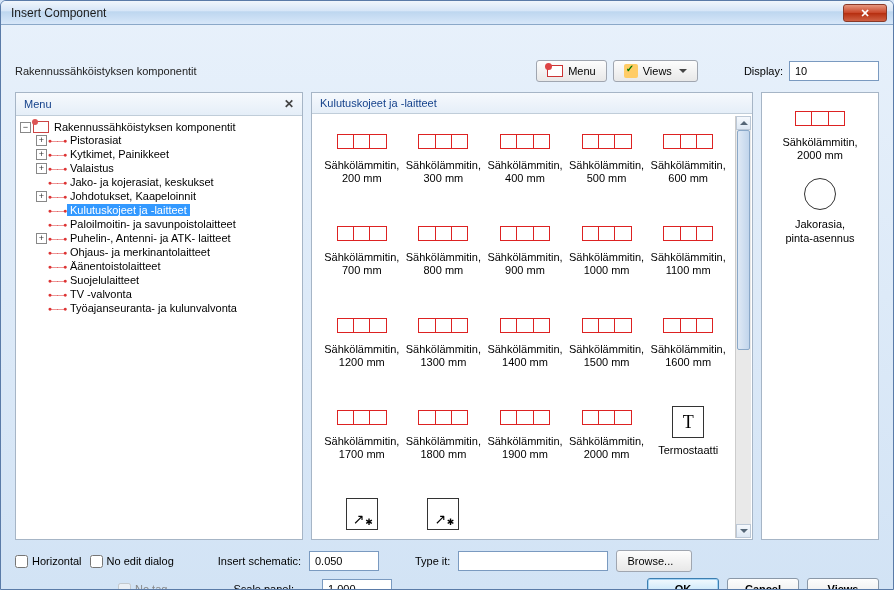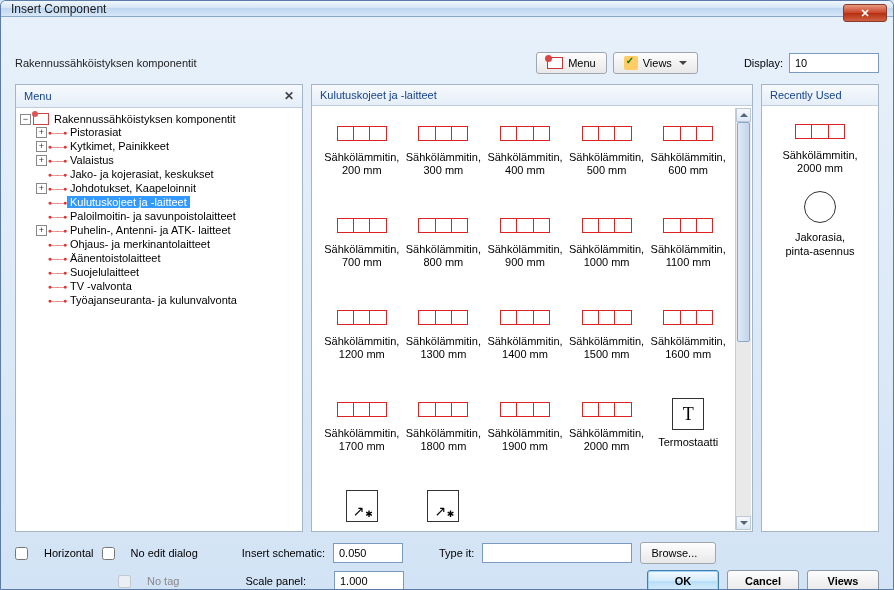--- a/index.html
+++ b/index.html
@@ -1,20 +1,20 @@
 <!DOCTYPE html>
 <html><head>
   <meta charset="utf-8">
   <style>
     * { box-sizing: border-box; margin: 0; padding: 0; font-family: 'Segoe UI', Tahoma, sans-serif; font-size: 11px; }
     body { background: #d4e4f7; width: 894px; height: 590px; overflow: hidden; }
     
     .window { width: 894px; height: 590px; background: linear-gradient(to bottom, #e8f1fb 0%, #d2e3f5 100%); border: 1px solid #5a7ba8; border-radius: 6px 6px 0 0; overflow: hidden; position: relative; }
     
-    .titlebar { height: 16px; background: linear-gradient(to bottom, #f0f6fc 0%, #d5e5f7 45%, #bdd6ef 46%, #d7e7f9 100%); border-bottom: 1px solid #8aa8c8; display: flex; align-items: center; padding: 0 6px; position: relative; }
+    .titlebar { height: 24px; background: linear-gradient(to bottom, #f0f6fc 0%, #d5e5f7 45%, #bdd6ef 46%, #d7e7f9 100%); border-bottom: 1px solid #8aa8c8; display: flex; align-items: center; padding: 0 6px; position: relative; }
     .titlebar-title { color: #1a1a1a; font-size: 12px; padding-left: 4px; }
     .close-btn { position: absolute; right: 6px; top: 3px; width: 44px; height: 18px; background: linear-gradient(to bottom, #e6977f 0%, #c9472a 48%, #b62f10 52%, #cf6144 100%); border: 1px solid #8a3a28; border-radius: 3px; display: flex; align-items: center; justify-content: center; cursor: pointer; }
     .close-btn span { color: white; font-weight: bold; font-size: 11px; }
     
     .content { padding: 12px 14px 10px 14px; height: calc(590px - 28px); display: flex; flex-direction: column; margin-top: 23px; }
     
     .toprow { display: flex; align-items: center; justify-content: space-between; margin-bottom: 10px; }
     .toprow-left { color: #222; }
     .toprow-right { display: flex; align-items: center; gap: 6px; }
     .btn { background: linear-gradient(to bottom, #fdfdfd, #e8e8e8); border: 1px solid #a0a6b0; border-radius: 3px; padding: 3px 10px; cursor: pointer; display: inline-flex; align-items: center; gap: 5px; height: 22px; }
@@ -67,21 +67,21 @@
     .misc-icon { width:32px; height:32px; border:1.5px solid #333; display:flex; align-items:center; justify-content:center; position:relative;}
     .misc-icon::after { content:'↗'; position:absolute; font-size:14px; left:6px; bottom:2px;}
     .misc-icon .star{ position:absolute; right:4px; bottom:2px; font-size:9px;}
     
     .recent-grid { display:flex; flex-direction:column; align-items:center; gap:4px; padding-top:6px;}
     .recent-item { display:flex; flex-direction:column; align-items:center; text-align:center; padding:4px 2px; cursor:pointer; width:100%;}
     .circle-icon { width:32px; height:32px; border:1.5px solid #333; border-radius:50%; margin-bottom:8px; margin-top:4px;}
     
     .bottom { margin-top: 10px; display: flex; flex-direction: column; gap: 6px; }
     .bottom-row { display: flex; align-items: center; gap: 8px; }
-    .checkbox { display: inline-flex; align-items: flex-start; gap: 16px; cursor: pointer; }
+    .checkbox { display: inline-flex; align-items: flex-start; gap: 4px; cursor: pointer; }
     .checkbox input { width: 13px; height: 13px; }
     .checkbox.disabled { color: #888; }
     .text-input { height: 20px; border: 1px solid #7a9ac0; padding: 1px 5px; background:white; }
     .scale-input { width: 70px; }
     .type-input { width: 150px; }
     .spacer { flex: 1; }
     .footer-btn { min-width: 72px; height: 22px; background: linear-gradient(to bottom, #fdfdfd, #e8e8e8); border: 1px solid #8a98a8; border-radius: 3px; cursor: pointer; font-weight: bold; }
     .footer-btn.default { border: 1px solid #3c7fb1; box-shadow: 0 0 0 1px #a2d1f3 inset; background: linear-gradient(to bottom, #f2f9fe, #d4ecfb 48%, #b9def7 52%, #d9eefc);}
   </style>
 </head>
@@ -408,23 +408,20 @@
               <span></span>
             </div>
           <div class="thumb"></div>
           <div class="arrow down">
               <span></span>
             </div>
         </div>
       </div>
 
       <div class="panel recent-panel">
-        <div class="panel-header">
-          <span>Recently Used</span>
-        </div>
         <div class="panel-body">
           <div class="recent-grid" id="recent-grid">
               <div class="recent-item">
                 <div class="comp-icon">
                   <div></div>
                   <div></div>
                   <div></div>
                 </div>
                 <div class="comp-label">Sähkölämmitin,<br>2000 mm</div>
               </div>

